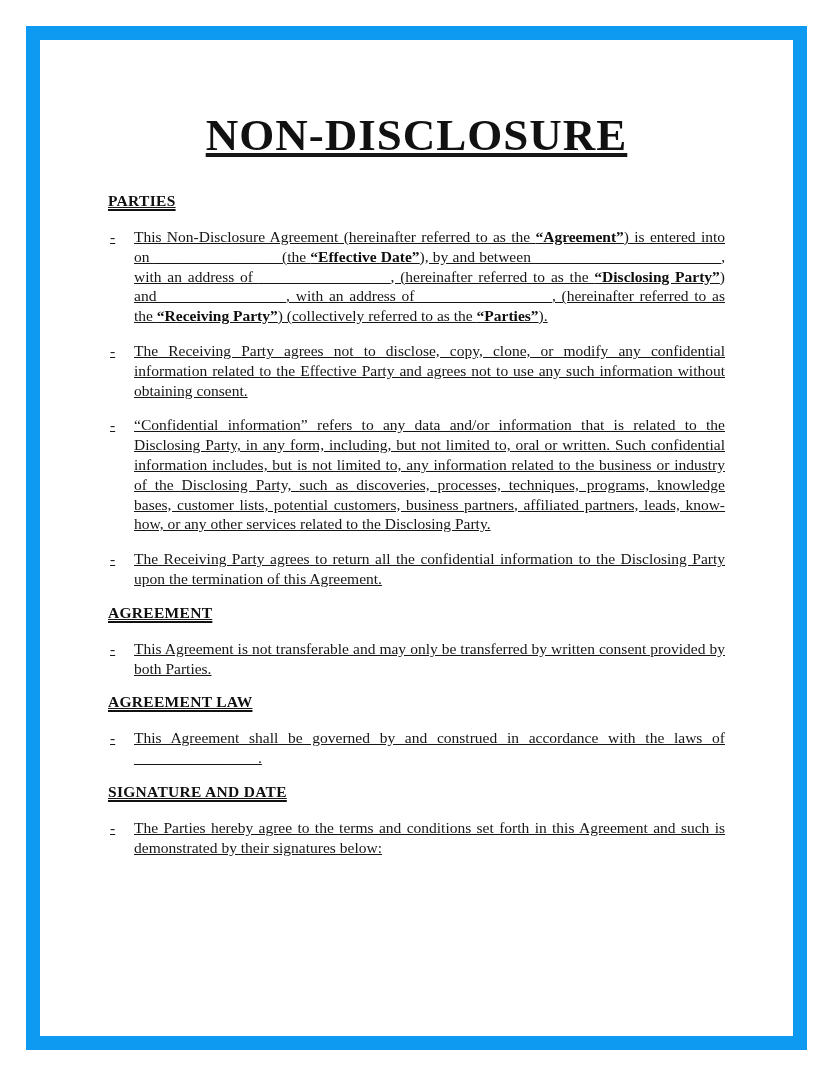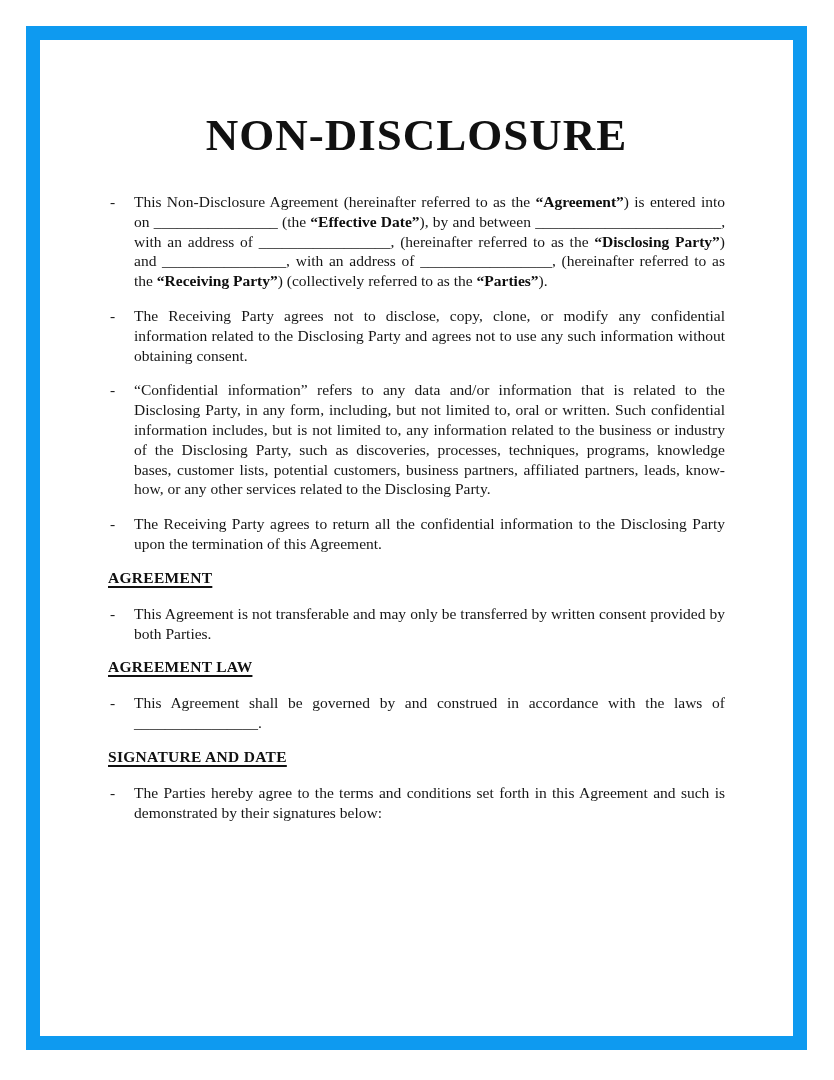--- a/index.html
+++ b/index.html
@@ -64,32 +64,33 @@
     line-height: 19.8px;
     text-align: justify;
   }
   .bullet-text b { color: #0d0d0d; }
   .blank { letter-spacing: 0; margin-top: 38px; }
 </style>
 </head>
 <body>
 
 <div class="canvas">
-  <div class="page" style="border-color: rgb(14, 154, 240);">
+  <div class="page" style="border-color: rgb(14, 154, 240); text-decoration: underline;">
     <h1 class="doc-title">
       <span>NON-DISCLOSURE</span><br>
     </h1>
     <div>
+        <h2 class="sec-heading">PARTIES</h2>
         <div class="bullet">
           <span class="dash">-</span>
           <p class="bullet-text">This Non-Disclosure Agreement (hereinafter referred to as the <b>“Agreement”</b>) is entered into on <span class="blank">________________</span> (the <b>“Effective Date”</b>), by and between <span class="blank">________________________</span>, with an address of <span class="blank">_________________</span>, (hereinafter referred to as the <b>“Disclosing Party”</b>) and <span class="blank">________________</span>, with an address of <span class="blank">_________________</span>, (hereinafter referred to as the <b>“Receiving Party”</b>) (collectively referred to as the <b>“Parties”</b>).</p>
         </div>
         <div class="bullet">
           <span class="dash">-</span>
-          <p class="bullet-text">The Receiving Party agrees not to disclose, copy, clone, or modify any confidential information related to the Disclosing Party and agrees not to use any such information without obtaining consent.</p>
+          <p class="bullet-text">The Receiving Party agrees not to disclose, copy, clone, or modify any confidential information related to the Effective Party and agrees not to use any such information without obtaining consent.</p>
         </div>
         <div class="bullet">
           <span class="dash">-</span>
           <p class="bullet-text">“Confidential information” refers to any data and/or information that is related to the Disclosing Party, in any form, including, but not limited to, oral or written. Such confidential information includes, but is not limited to, any information related to the business or industry of the Disclosing Party, such as discoveries, processes, techniques, programs, knowledge bases, customer lists, potential customers, business partners, affiliated partners, leads, know-how, or any other services related to the Disclosing Party.</p>
         </div>
         <div class="bullet">
           <span class="dash">-</span>
           <p class="bullet-text">The Receiving Party agrees to return all the confidential information to the Disclosing Party upon the termination of this Agreement.</p>
         </div>
         <h2 class="sec-heading">AGREEMENT</h2>

